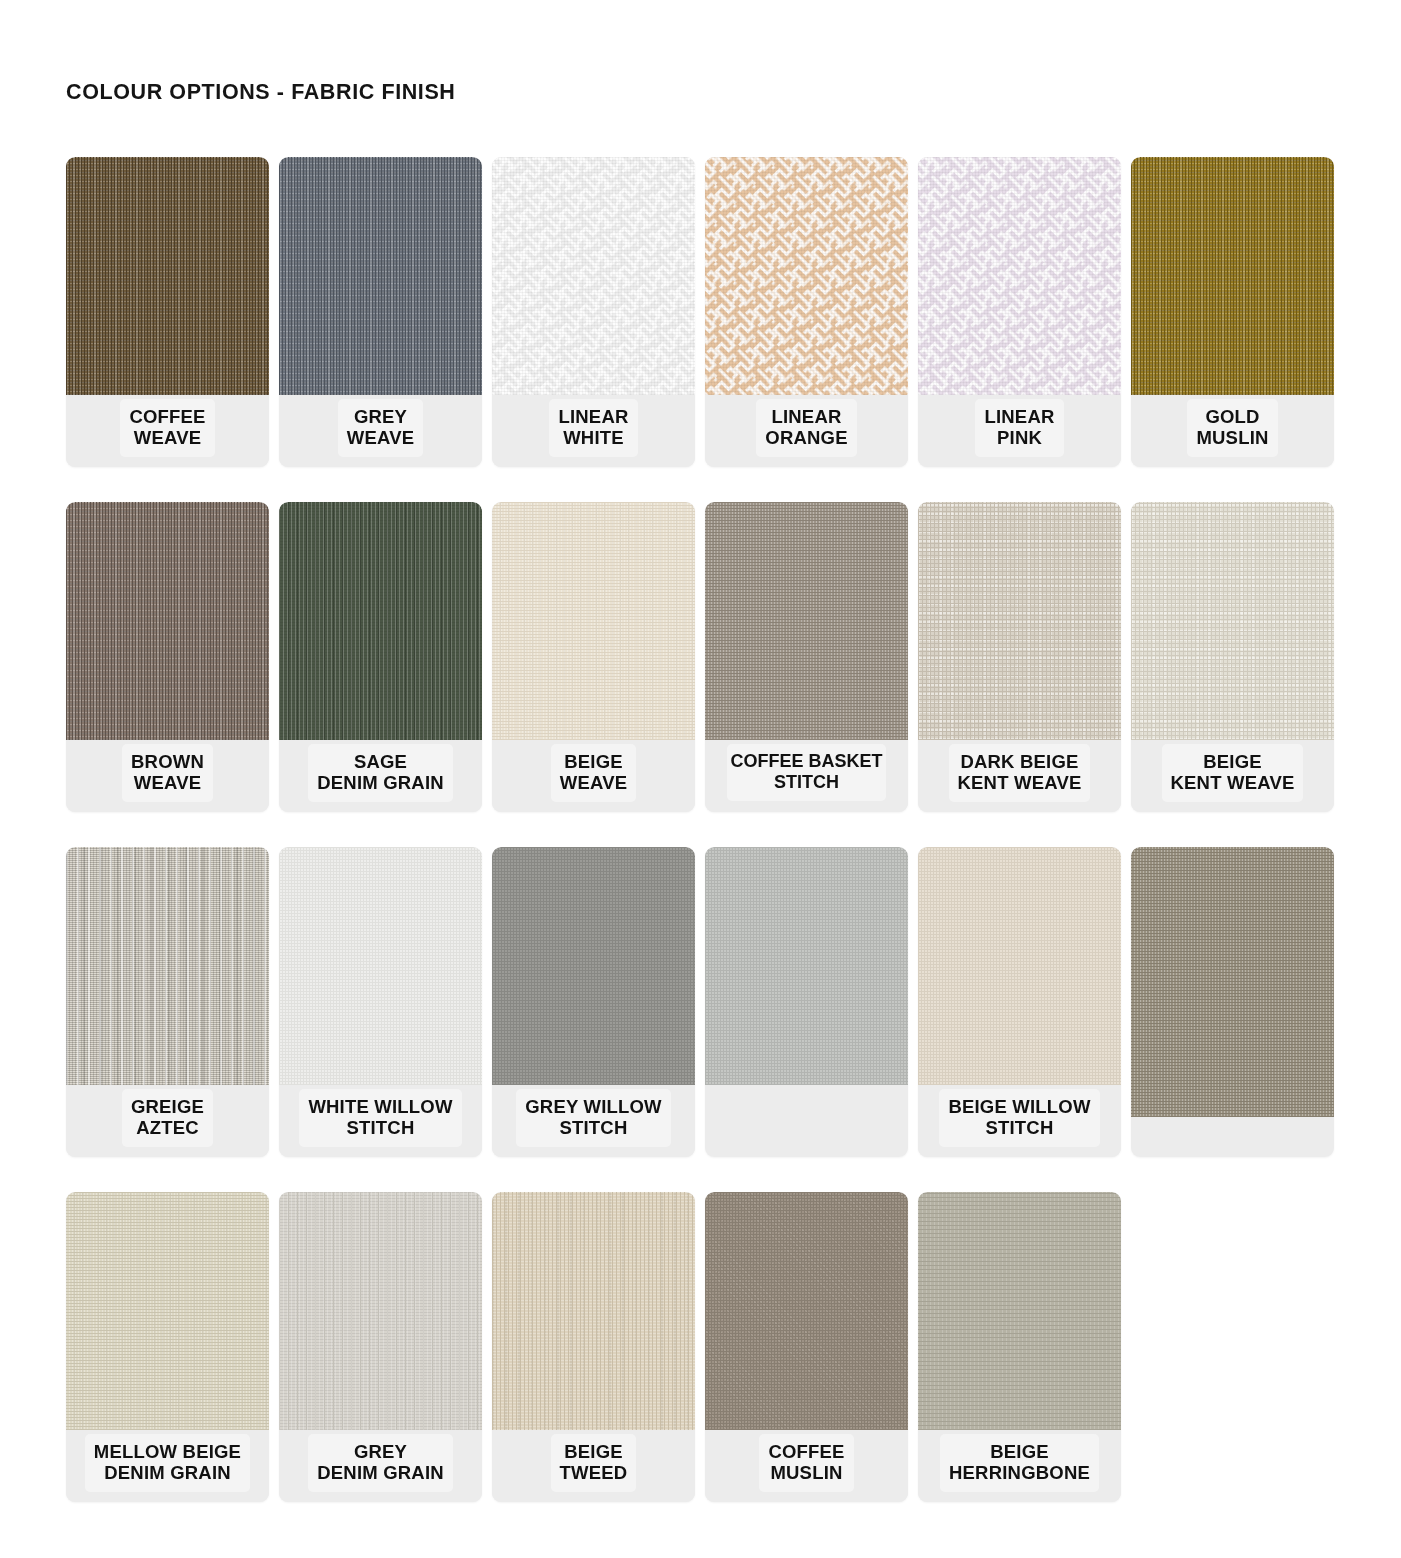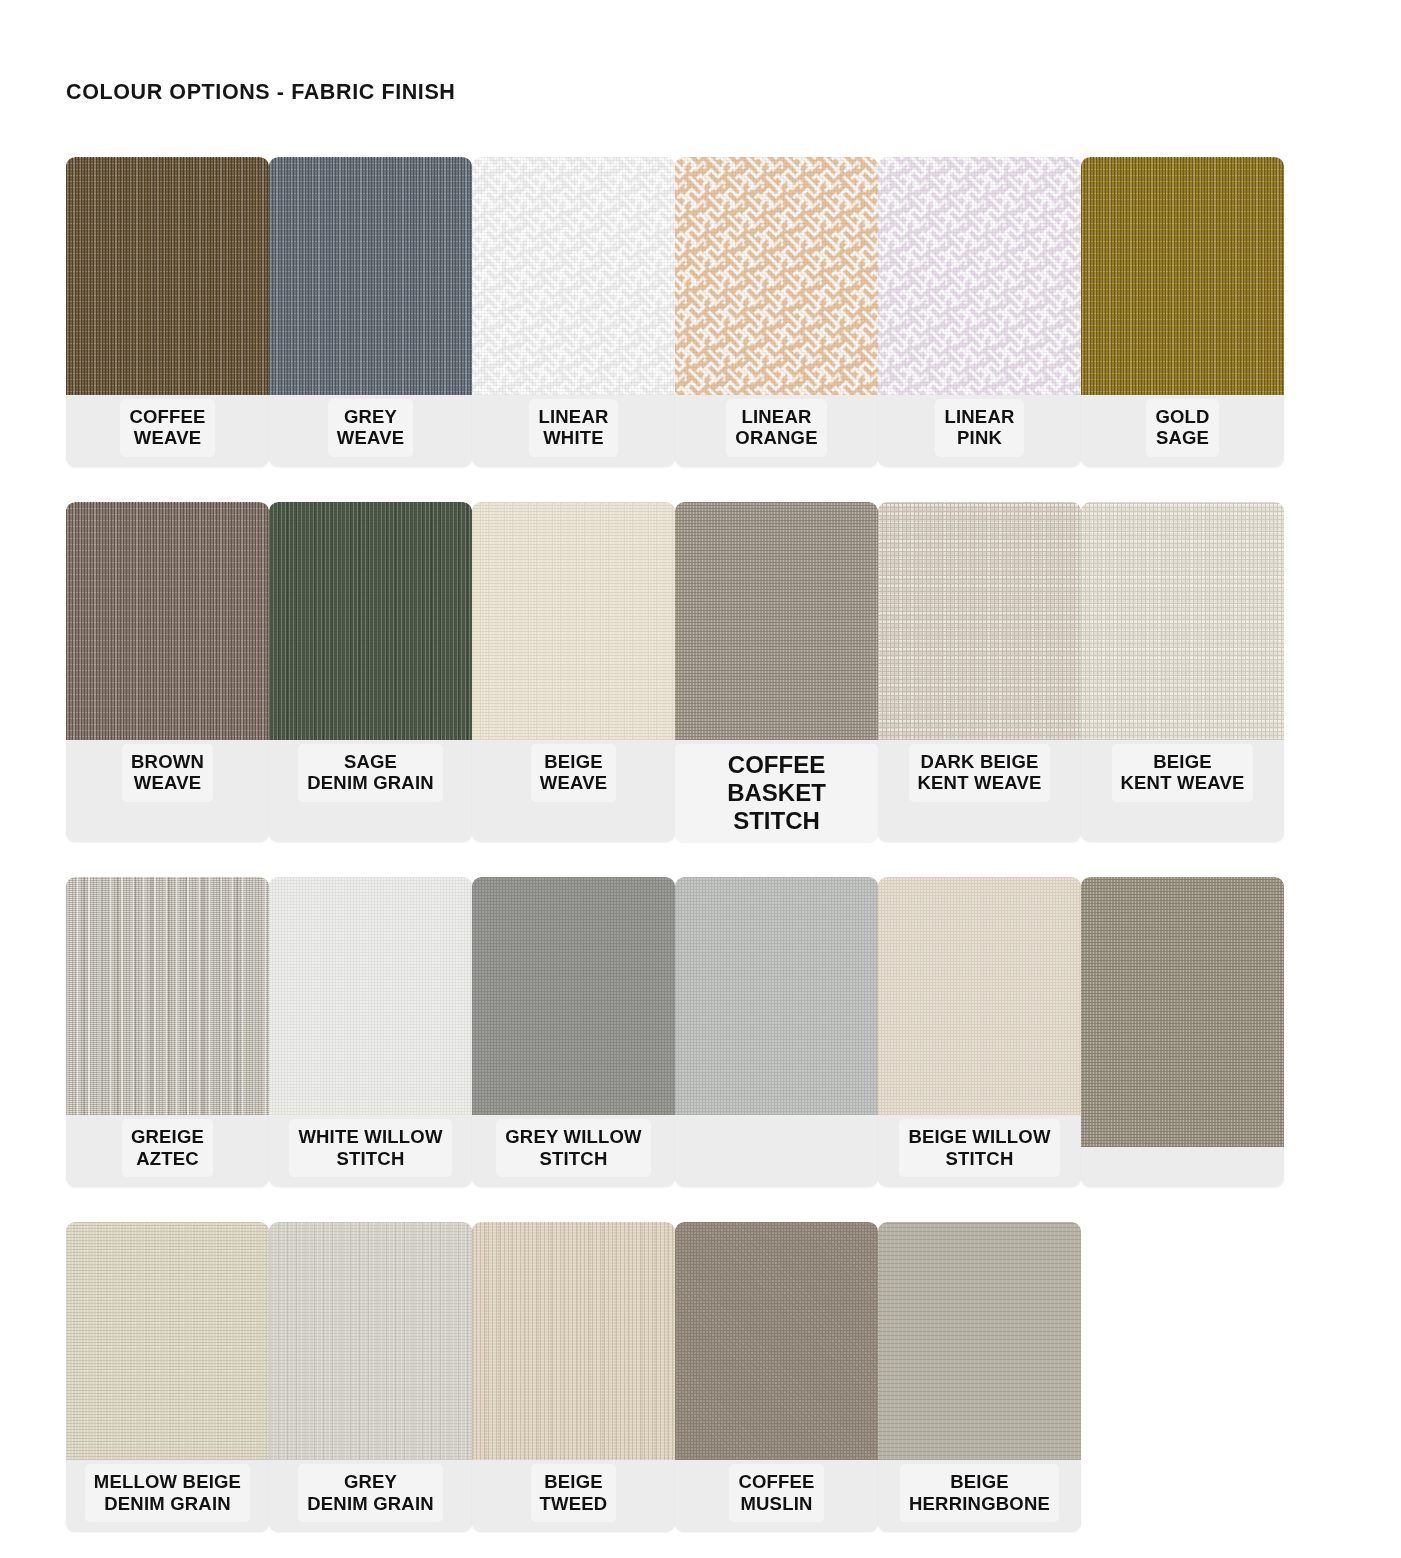--- a/index.html
+++ b/index.html
@@ -31,20 +31,21 @@
 
   .grid {
     position: absolute;
     left: 66px;
     top: 157px;
     width: 1275px;
   }
 
   .row {
     display: flex;
+    gap: 10px;
     margin-bottom: 35px;
   }
 
   .card {
     width: 203px;
     border-radius: 9px;
     overflow: hidden;
     background: #ececec;
     display: flex;
     flex-direction: column;
@@ -82,21 +83,21 @@
     padding: 7px 9px 8px 9px;
     text-align: center;
     font-size: 18.5px;
     font-weight: bold;
     line-height: 1.16;
     letter-spacing: 0.2px;
     color: #111111;
     white-space: pre-line;
     max-width: 100%;
   }
-  .label-chip.wide { font-size: 24px; letter-spacing: 0px; padding-left: 3px; padding-right: 3px; }
+  .label-chip.wide { font-size: 18px; letter-spacing: 0px; padding-left: 3px; padding-right: 3px; }
 
   .row:last-child { margin-bottom: 16px; }
 </style>
 </head>
 <body>
 
 <div class="page">
 
   <div class="page-title">COLOUR OPTIONS - FABRIC FINISH</div>
 
@@ -149,21 +150,21 @@
           </div>
           <div class="label">
             <div class="label-chip">LINEAR
 PINK</div>
           </div>
         </div>
         <div class="card">
           <div class="swatch" style="background-color: rgb(149, 121, 31); background-image: repeating-linear-gradient(90deg, rgb(111, 90, 22) 0px, rgb(111, 90, 22) 1px, transparent 1px, transparent 3px), repeating-linear-gradient(0deg, rgba(255, 255, 255, 0.22) 0px, rgba(255, 255, 255, 0.22) 1px, transparent 1px, transparent 3px), repeating-linear-gradient(90deg, rgba(255, 255, 255, 0.16) 0px, rgba(255, 255, 255, 0.16) 2px, transparent 2px, transparent 7px), repeating-linear-gradient(0deg, rgb(111, 90, 22) 0px, rgb(111, 90, 22) 1px, transparent 1px, transparent 6px);"></div>
           <div class="label">
             <div class="label-chip">GOLD
-SAGE</div>
+MUSLIN</div>
           </div>
         </div>
       </div>
       <div class="row">
         <div class="card">
           <div class="swatch" style="background-color: rgb(133, 117, 106); background-image: repeating-linear-gradient(90deg, rgb(95, 83, 75) 0px, rgb(95, 83, 75) 1px, transparent 1px, transparent 3px), repeating-linear-gradient(0deg, rgba(255, 255, 255, 0.22) 0px, rgba(255, 255, 255, 0.22) 1px, transparent 1px, transparent 3px), repeating-linear-gradient(90deg, rgba(255, 255, 255, 0.16) 0px, rgba(255, 255, 255, 0.16) 2px, transparent 2px, transparent 7px), repeating-linear-gradient(0deg, rgb(95, 83, 75) 0px, rgb(95, 83, 75) 1px, transparent 1px, transparent 6px);"></div>
           <div class="label">
             <div class="label-chip">BROWN
 WEAVE</div>
           </div>

